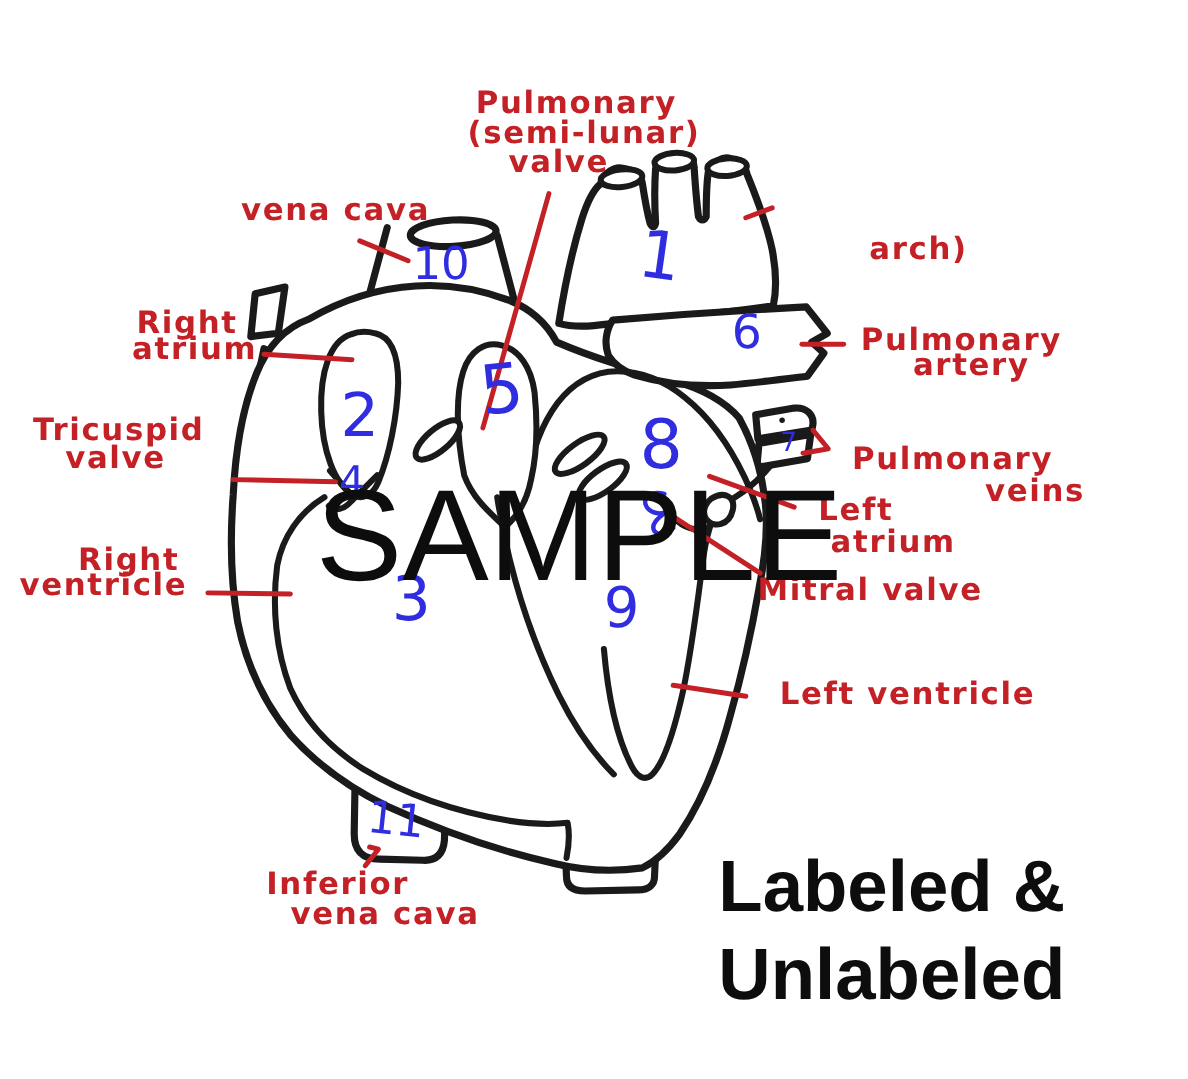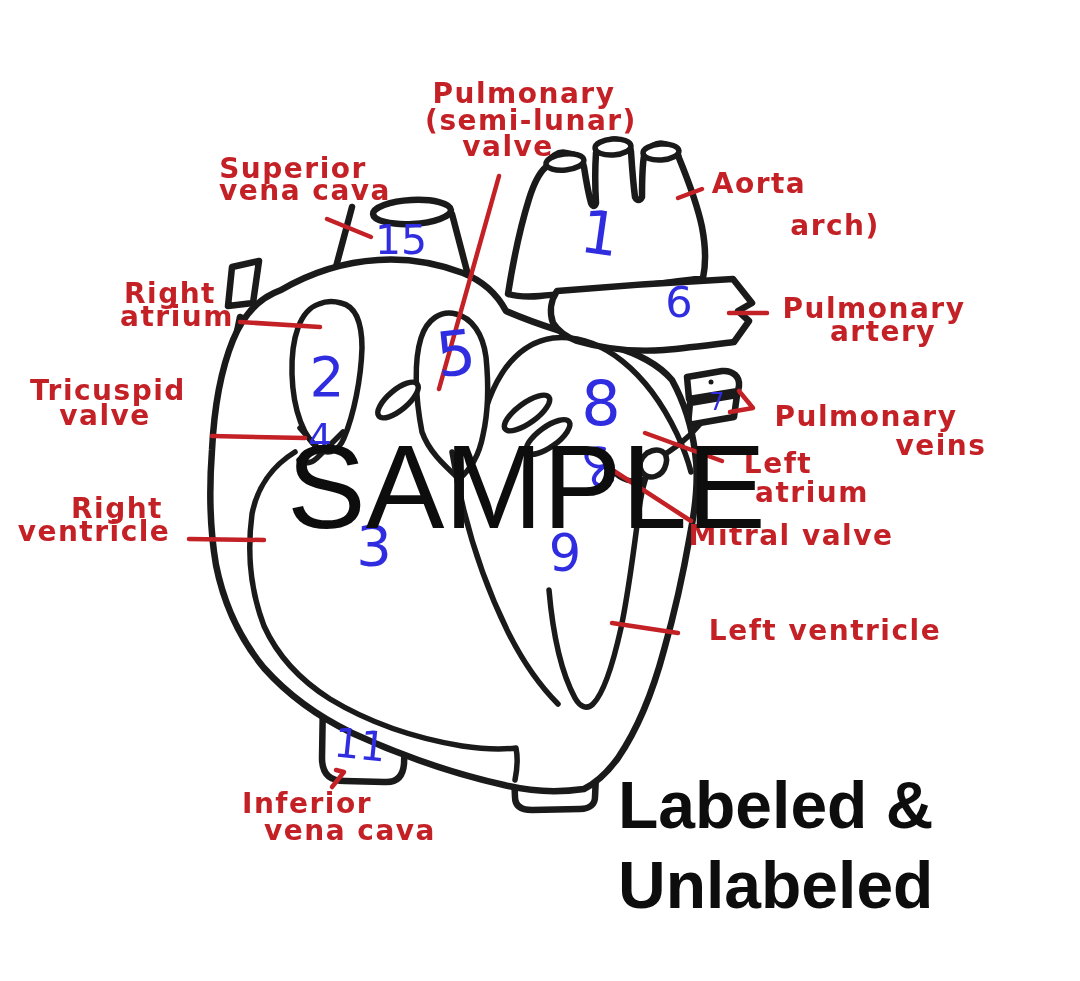--- a/index.html
+++ b/index.html
@@ -10,21 +10,21 @@
   .inner{fill:none;stroke:var(--ink,#1a1a1a);stroke-width:5.5;stroke-linecap:round;stroke-linejoin:round;}
   .innerfill{fill:#fff;stroke:var(--ink,#1a1a1a);stroke-width:5.5;stroke-linecap:round;stroke-linejoin:round;}
   .leader{fill:none;stroke:var(--red,#c42127);stroke-width:4.5;stroke-linecap:round;stroke-linejoin:round;}
   .bluestroke{fill:none;stroke:var(--blue,#2f2ddf);stroke-width:4;stroke-linecap:round;}
   .label-line{position:absolute;width:320px;margin-left:-160px;text-align:center;z-index:2;
               color:var(--red,#c42127);font-weight:bold;font-size:28px;line-height:1;letter-spacing:1.5px;white-space:nowrap;}
   .marker{position:absolute;z-index:2;color:var(--blue,#2f2ddf);line-height:1;white-space:nowrap;
           transform:translateX(-50%);}
   #watermark{position:absolute;left:287px;top:428px;z-index:3;color:var(--wm,#0d0d0d);
              font-family:"Liberation Sans",sans-serif;font-weight:normal;font-size:118px;line-height:1;letter-spacing:0px;}
-  #caption{position:absolute;left:618px;top:765px;z-index:2;color:var(--wm,#0d0d0d);
+  #caption{position:absolute;left:653px;top:765px;z-index:2;color:var(--wm,#0d0d0d);
            font-family:"Liberation Sans",sans-serif;font-weight:bold;font-size:66px;line-height:80px;}
 </style>
 </head>
 <body>
 
 <div id="stage">
 
   <svg id="heart-svg" width="1080" height="981" viewBox="0 0 1080 981">
 
     <g>
@@ -161,24 +161,22 @@
       <path class="leader" d="M 611,469 L 691,521"></path>
       <path class="leader" d="M 612,623 L 678,633"></path>
       <path class="leader" d="M 332,787 L 344,772 L 336,770"></path>
     </g>
   </svg>
 
   <div class="label-line" style="left:524px;top:80px">Pulmonary</div>
   <div class="label-line" style="left:531px;top:107px">(semi-lunar)</div>
   <div class="label-line" style="left:508px;top:133px">valve</div>
 
-  <div class="label-line" style="left:293px;top:155px">Superior</div>
   <div class="label-line" style="left:305px;top:177px">vena cava</div>
 
-  <div class="label-line" style="left:759px;top:170px">Aorta</div>
   <div class="label-line" style="left:835px;top:212px">arch)</div>
 
   <div class="label-line" style="left:170px;top:280px">Right</div>
   <div class="label-line" style="left:177px;top:303px">atrium</div>
 
   <div class="label-line" style="left:874px;top:295px">Pulmonary</div>
   <div class="label-line" style="left:883px;top:318px">artery</div>
 
   <div class="label-line" style="left:108px;top:377px">Tricuspid</div>
   <div class="label-line" style="left:105px;top:402px">valve</div>
@@ -201,21 +199,21 @@
 
   <div class="marker" style="left:600px;top:203px;font-size:60px;transform:translateX(-50%) rotate(8deg)">1</div>
   <div class="marker" style="left:327px;top:350px;font-size:55px">2</div>
   <div class="marker" style="left:374px;top:518px;font-size:56px">3</div>
   <div class="marker" style="left:320px;top:419px;font-size:37px">4</div>
   <div class="marker" style="left:456px;top:323px;font-size:62px;transform:translateX(-50%) rotate(-6deg)">5</div>
   <div class="marker" style="left:679px;top:281px;font-size:43px">6</div>
   <div class="marker" style="left:717px;top:390px;font-size:24px">7</div>
   <div class="marker" style="left:601px;top:373px;font-size:62px">8</div>
   <div class="marker" style="left:565px;top:528px;font-size:51px">9</div>
-  <div class="marker" style="left:401px;top:220px;font-size:41px">15</div>
+  <div class="marker" style="left:401px;top:220px;font-size:41px">10</div>
   <div class="marker" style="left:360px;top:725px;font-size:41px;transform:translateX(-50%) rotate(6deg)">11</div>
 
   <div id="watermark">SAMPLE</div>
   <div id="caption">
     <div>Labeled &amp;</div>
     <div>Unlabeled</div>
   </div>
 
 </div>
 

